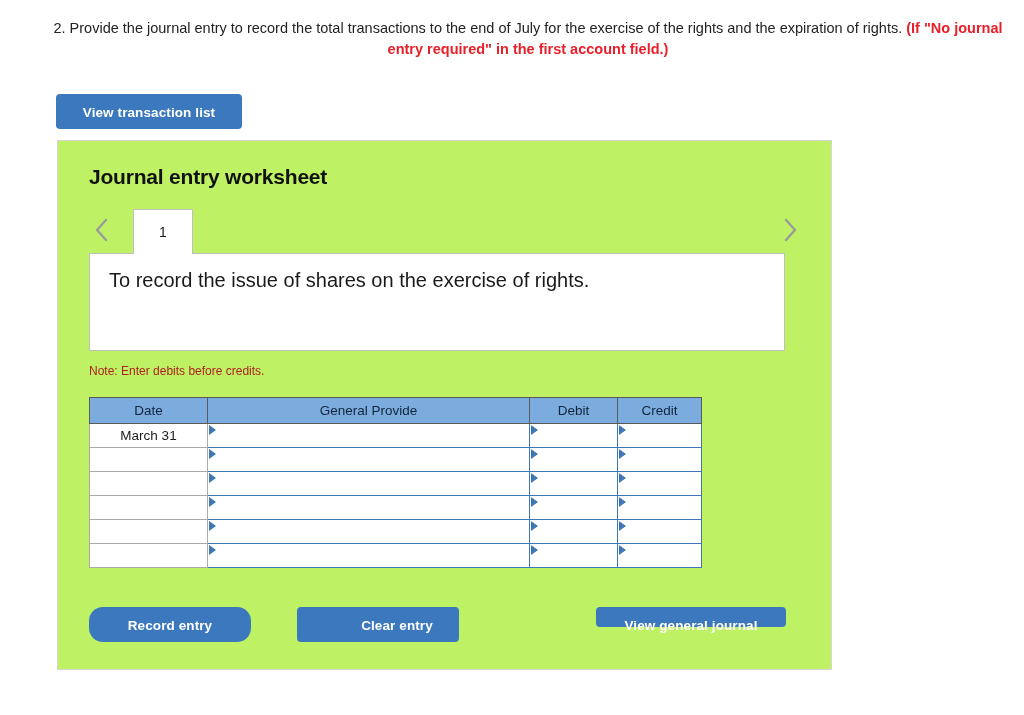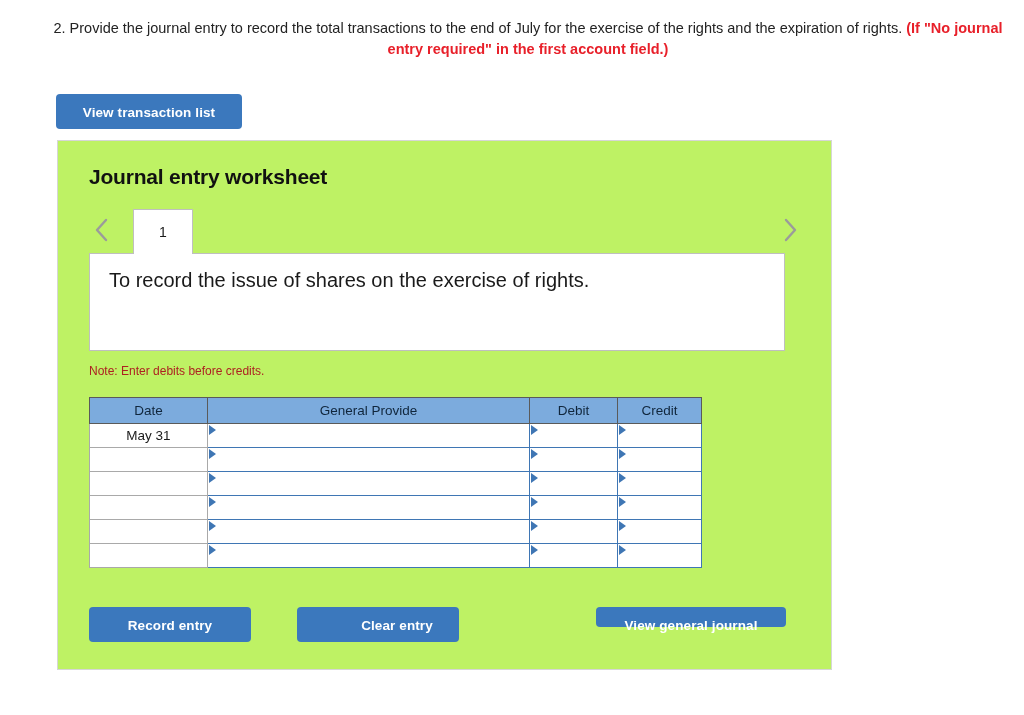--- a/index.html
+++ b/index.html
@@ -209,20 +209,21 @@
   }
 
   
   .btn-record {
     position: absolute;
     left: 31px;
     top: 466px;
     width: 162px;
     height: 35px;
     line-height: 35px;
+    border-radius: 14px;
   }
   .btn-clear {
     position: absolute;
     left: 239px;
     top: 466px;
     width: 162px;
     height: 35px;
     line-height: 35px;
     padding-left: 44px;
   }
@@ -277,21 +278,21 @@
     <thead>
       <tr>
         <th>Date</th>
         <th>General Provide</th>
         <th>Debit</th>
         <th>Credit</th>
       </tr>
     </thead>
     <tbody>
       <tr>
-        <td class="cell-date">May 31</td>
+        <td class="cell-date">March 31</td>
         <td class="cell-input">
             <span class="marker"></span>
           </td>
         <td class="cell-input">
             <span class="marker"></span>
           </td>
         <td class="cell-input">
             <span class="marker"></span>
           </td>
       </tr>

